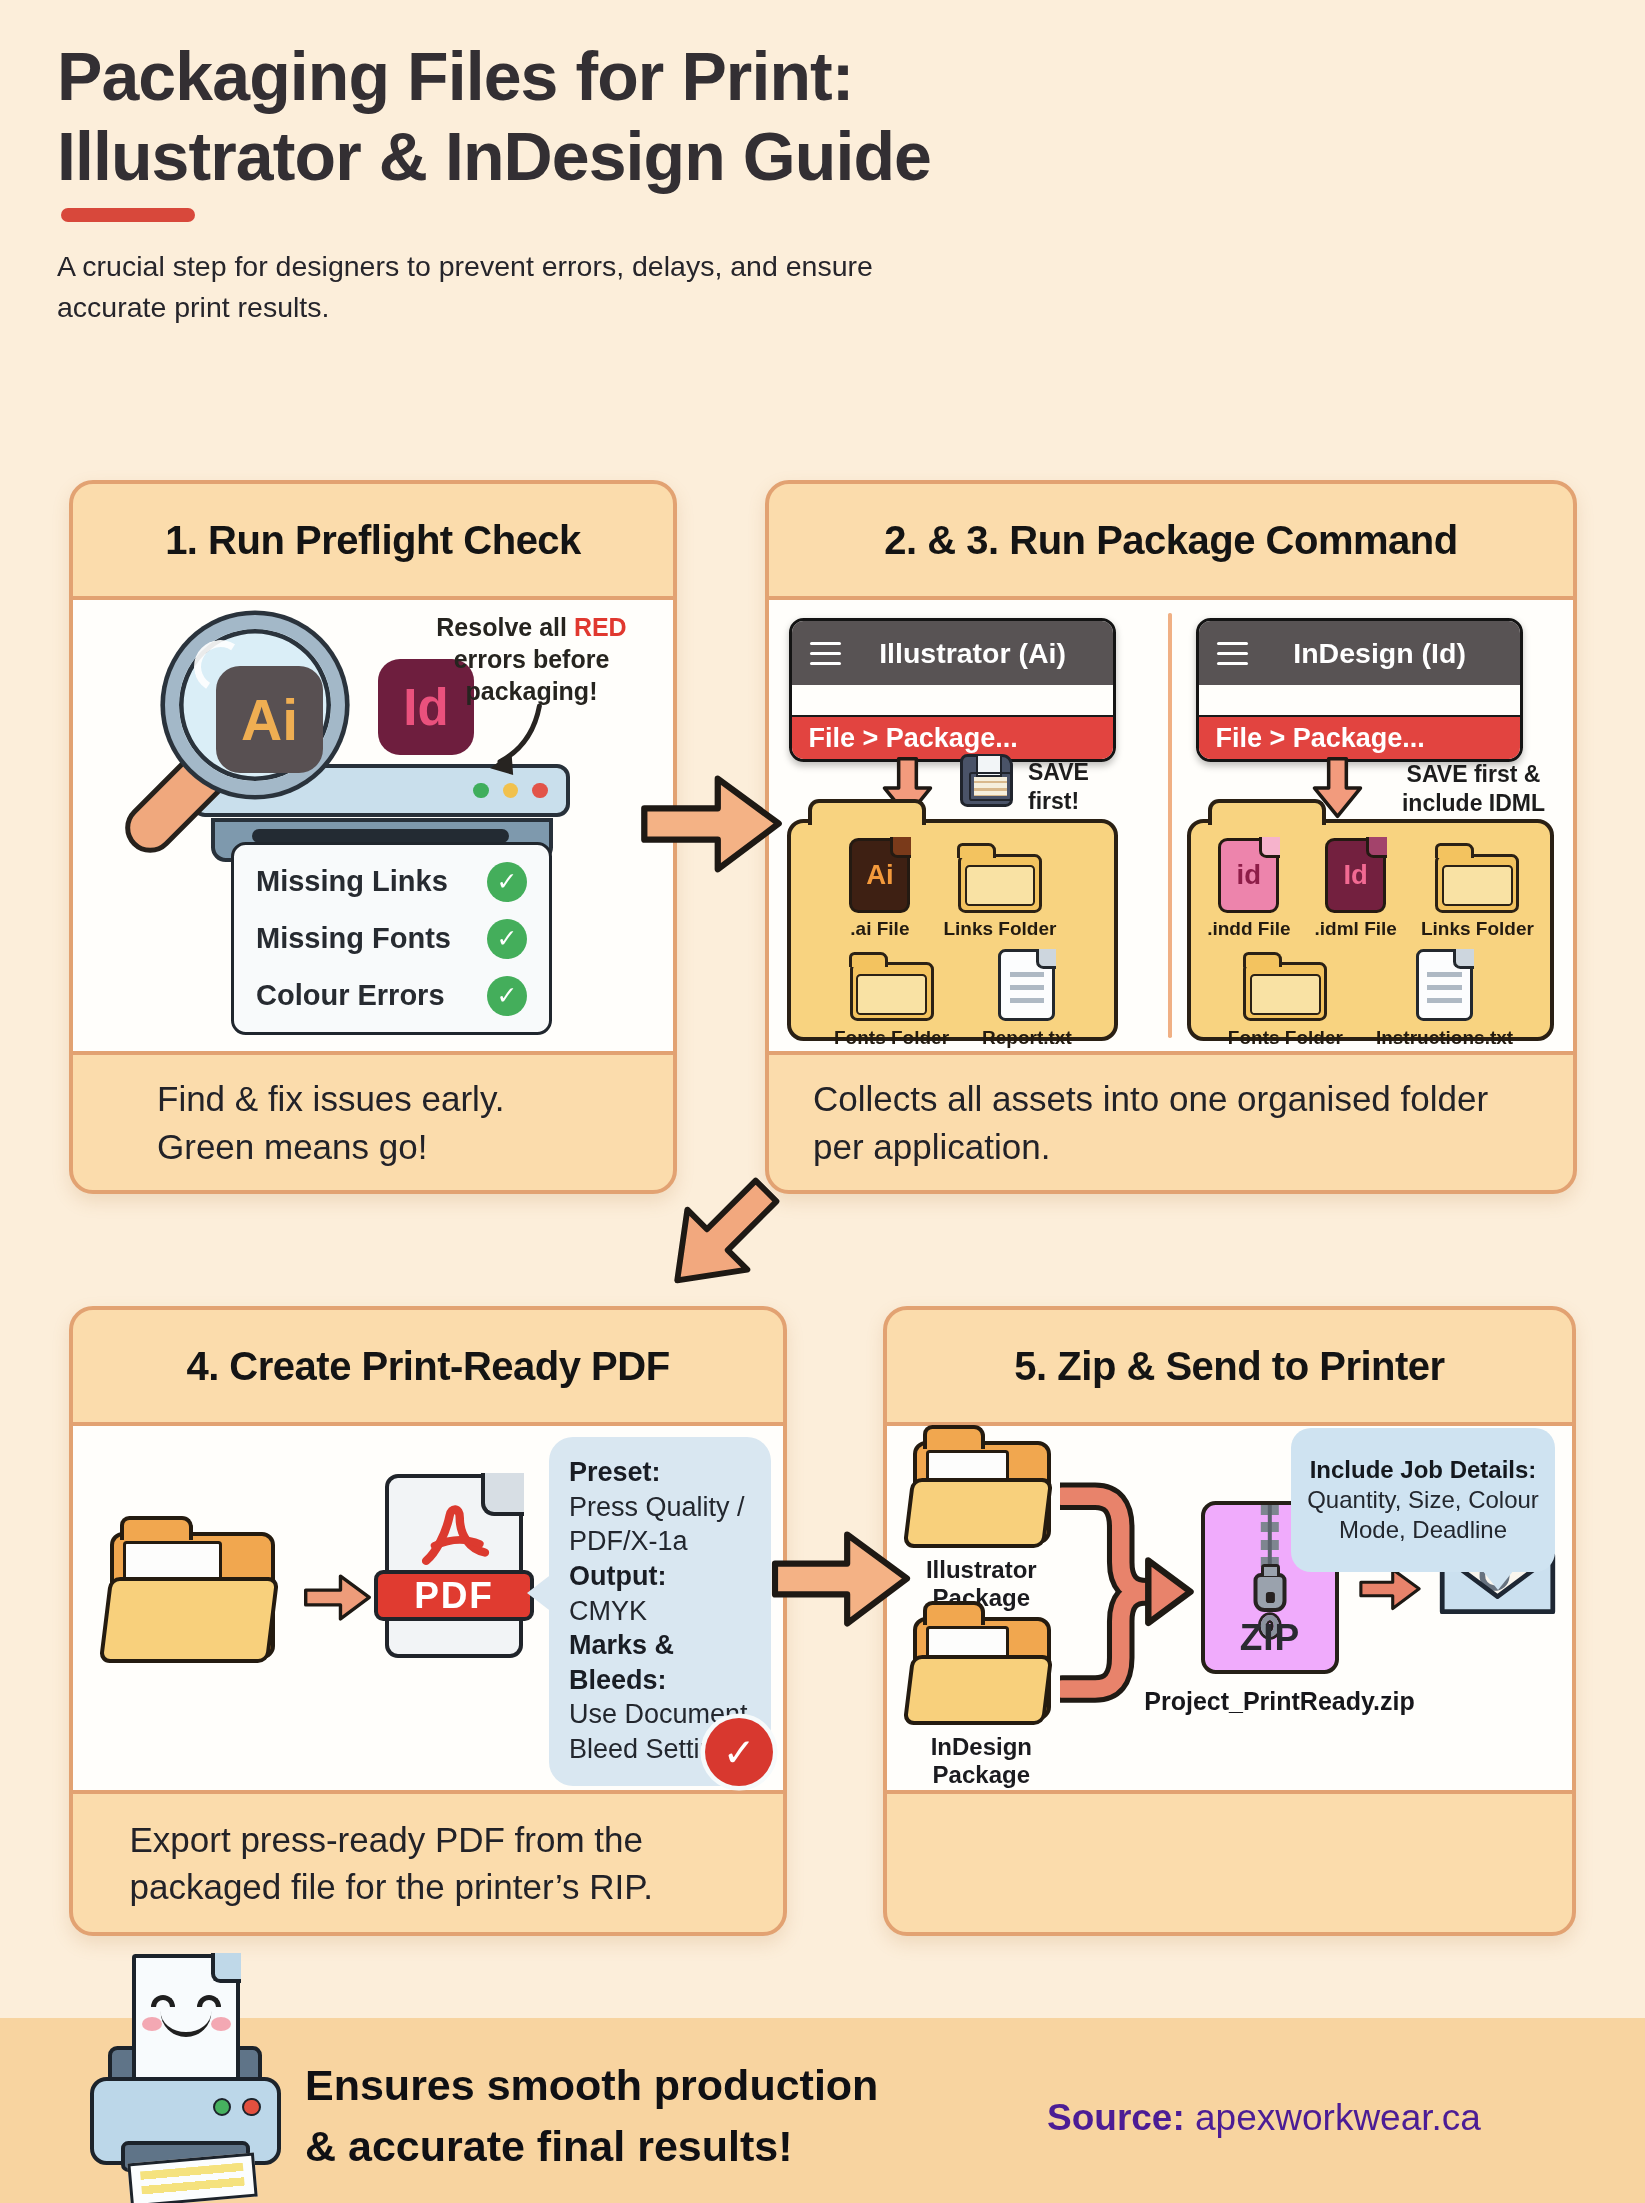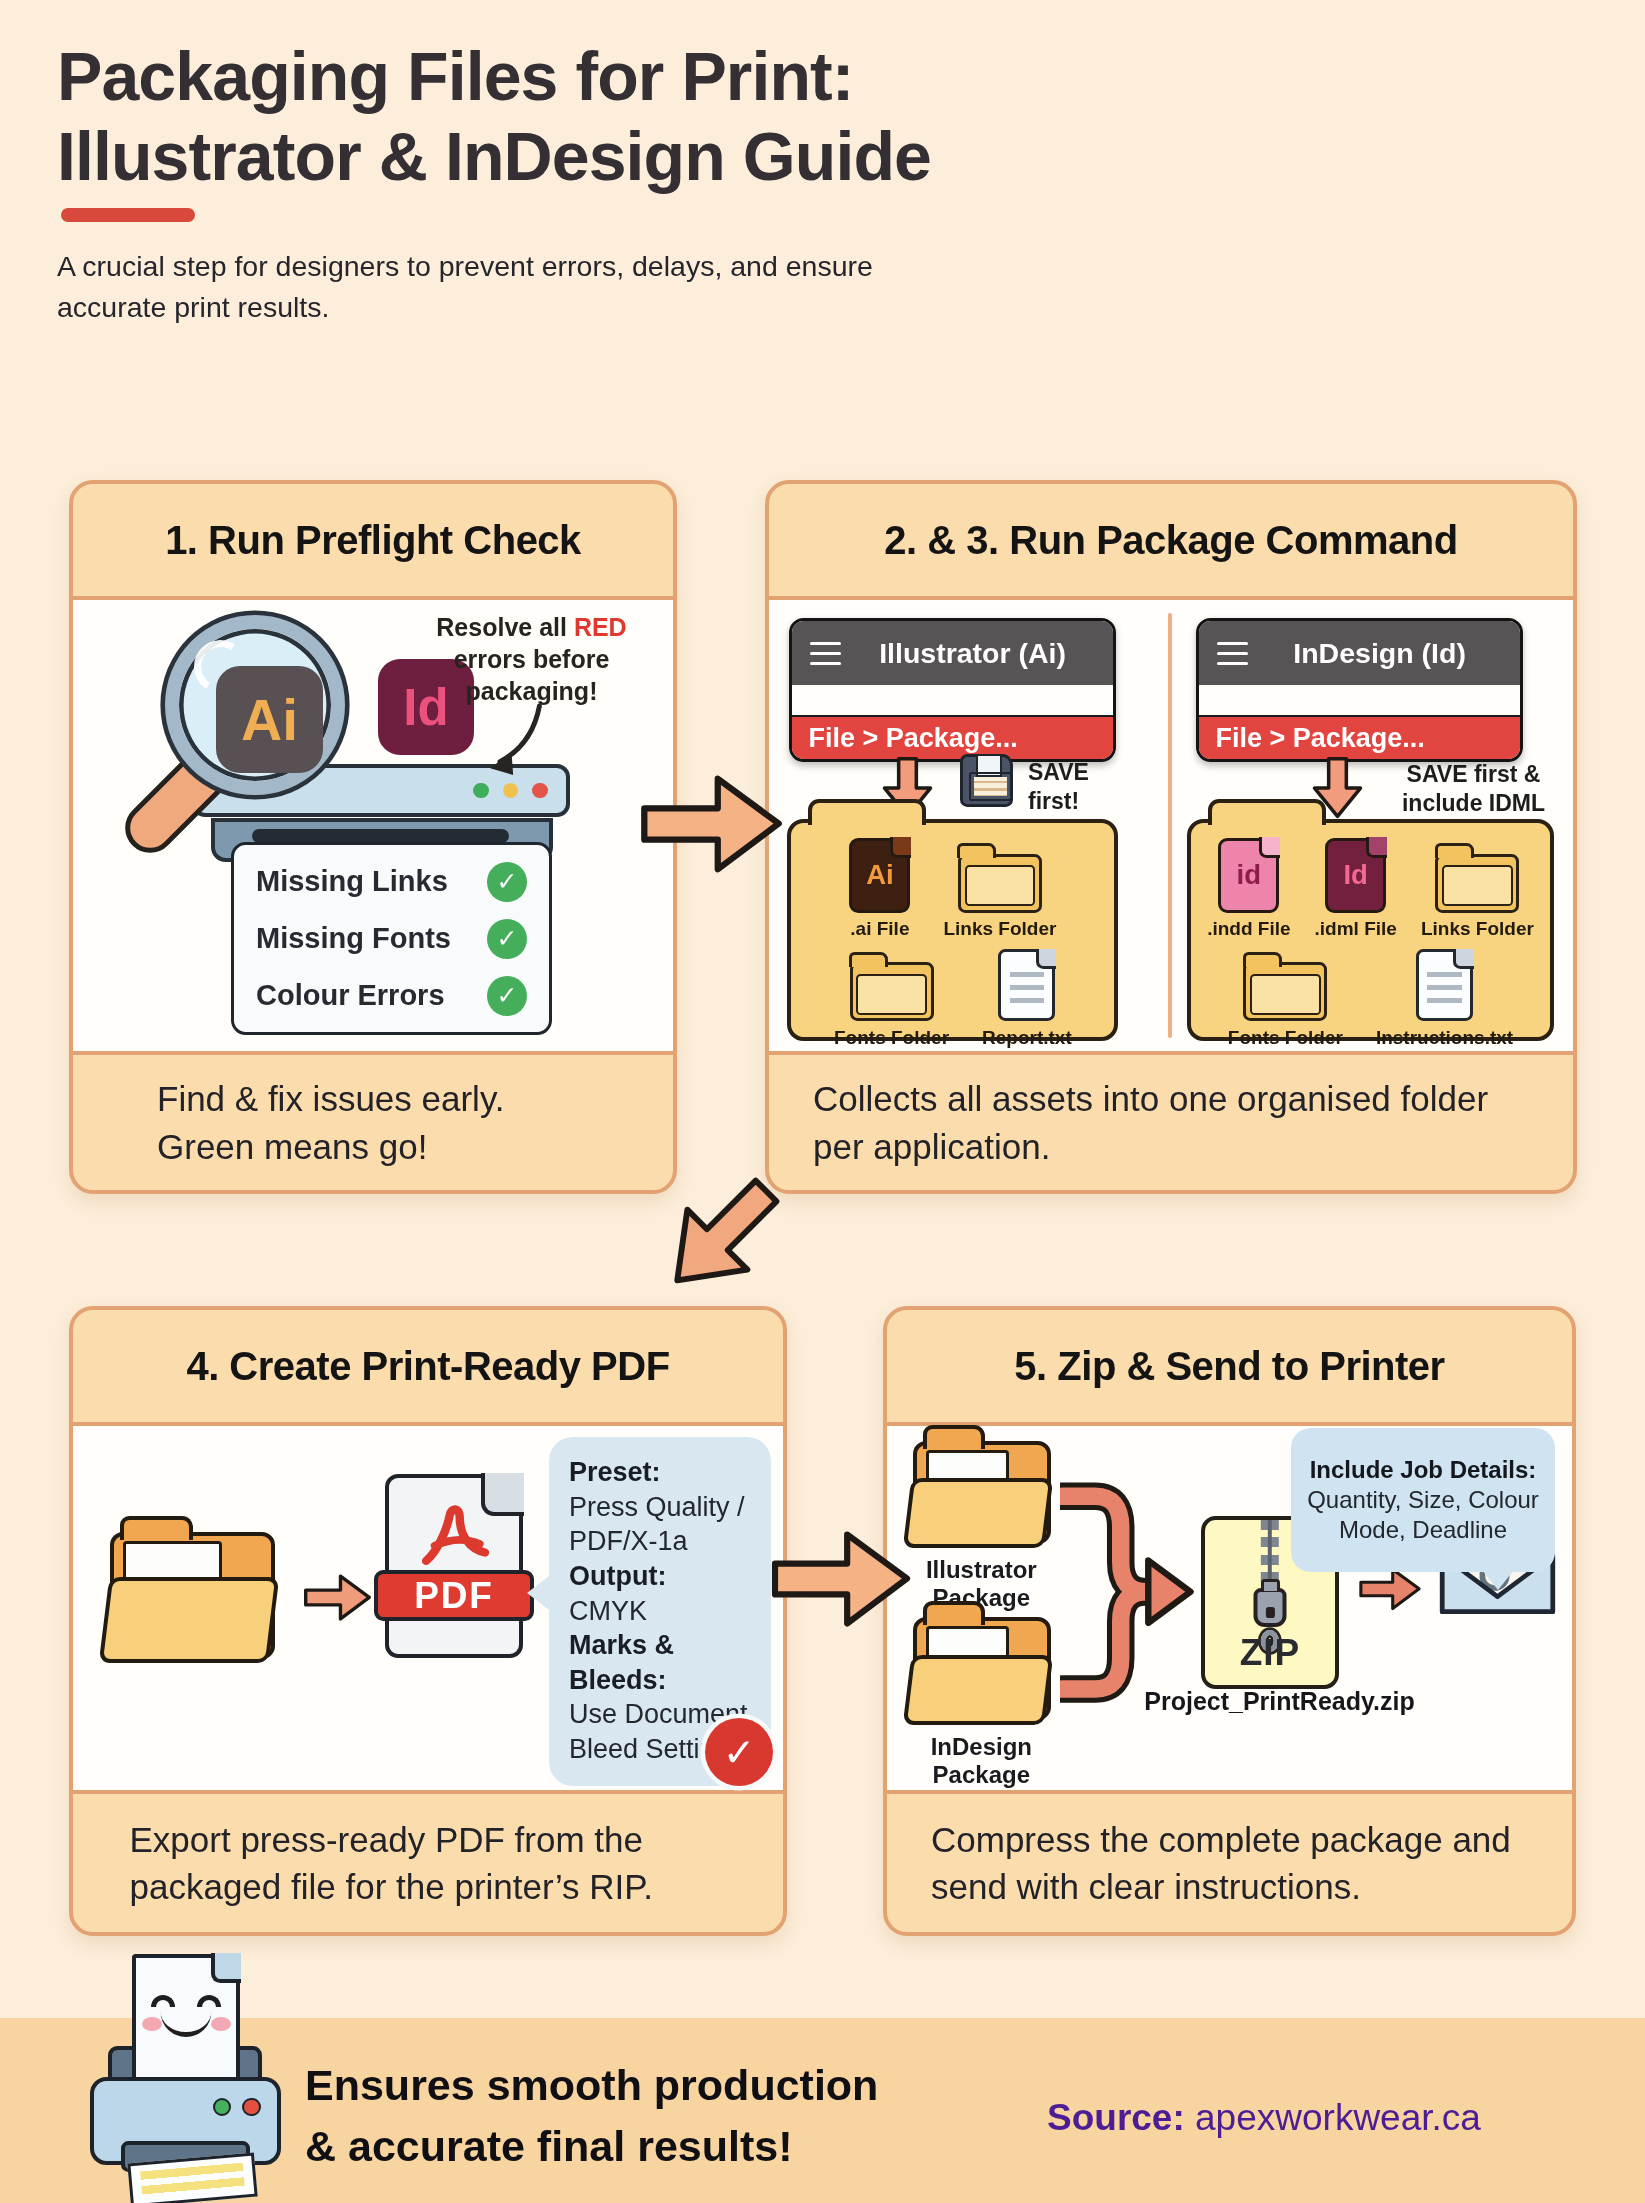--- a/index.html
+++ b/index.html
@@ -167,21 +167,21 @@
   .bubble3::before { content:''; position:absolute; left:-22px; top:136px; border-top:20px solid transparent; border-bottom:20px solid transparent; border-right:26px solid #D9E7F1; }
   .bubble3 .lbl { font-weight:800; color:#191D24; }
   .red-badge { position:absolute; left:632px; top:292px; width:68px; height:68px; border-radius:50%; background:#D8382F; box-shadow:0 0 0 4.6px #F6FAFB;
     display:flex; align-items:center; justify-content:center; color:#fff; font-size:39px; font-weight:800; z-index:3; }
   
   .bf4 { width:138px; height:103px; }
   #bf-illu { left:26px; top:14.7px; } #bf-indd { left:26px; top:191px; }
   .pkg-label { position:absolute; width:174px; text-align:center; font-size:24px; font-weight:700; line-height:1.15; color:#1B1B1F; }
   #lbl-illu { left:7.3px; top:130px; } #lbl-indd { left:7.3px; top:307px; }
   .merge { position:absolute; left:173px; top:16.5px; width:138px; height:303px; }
-  .zipic { position:absolute; left:314px; top:90px; width:138px; height:173px; background:#fef9c3; border:4.6px solid #252017; border-radius:14.7px; }
+  .zipic { position:absolute; left:314px; top:75px; width:138px; height:173px; background:#f0abfc; border:4.6px solid #252017; border-radius:14.7px; }
   .zip-fold { position:absolute; top:-4.6px; right:-4.6px; width:46px; height:46px; background:#EDA44F; border-left:4.6px solid #252017; border-bottom:4.6px solid #252017; border-radius:0 0 0 13px; }
   .zip-teeth { position:absolute; left:50%; top:0; transform:translateX(-50%); width:18.4px; height:66px;
     background:repeating-linear-gradient(180deg,#7E8690 0 10px,transparent 10px 17.4px); }
   .zip-teeth::before { content:''; position:absolute; left:7.3px; top:0; bottom:0; width:3.7px; background:#5C636D; }
   .zip-slider { position:absolute; left:50%; top:68px; transform:translateX(-50%); width:33px; height:39px; background:#9AA2AD; border:4.6px solid #272221; border-radius:7.3px 7.3px 11px 11px; }
   .zip-slider::before { content:''; position:absolute; left:50%; top:-13px; transform:translateX(-50%); width:13px; height:9.2px; background:#9AA2AD; border:3.7px solid #272221; border-bottom:none; border-radius:3.7px 3.7px 0 0; }
   .zip-slider::after { content:''; position:absolute; left:50%; bottom:4.6px; transform:translateX(-50%); width:9.2px; height:11px; background:#272221; border-radius:2.8px; }
   .zip-ring { position:absolute; left:50%; top:110px; transform:translateX(-50%); width:18.4px; height:22px; border-radius:50%; border:5.5px solid #8A929D; box-shadow:0 0 0 2.8px #272221, inset 0 0 0 2.8px #272221; }
   .zip-word { position:absolute; left:0; right:0; bottom:11px; text-align:center; font-size:37px; font-weight:800; letter-spacing:0.9px; color:#2A2B31; }
   .zip-filename { position:absolute; left:241px; top:261px; width:303px; text-align:center; font-size:25px; font-weight:700; color:#17171B; }
@@ -423,23 +423,20 @@
         <rect x="30" y="10" width="72" height="80" rx="4" fill="#FAF6EE" stroke="#1E2733" stroke-width="5"></rect>
         <path d="M58 60 V36 a9 9 0 0 1 18 0 v26 a13 13 0 0 1 -26 0 V40" fill="none" stroke="#67727F" stroke-width="6" stroke-linecap="round"></path>
       </g>
       <polygon points="6,40 65,84 124,40 124,100 6,100" fill="#CBE0EF" stroke="#1E2733" stroke-width="5" stroke-linejoin="round"></polygon>
     </svg>
     <div class="bubble4">
       <span class="lbl">Include Job Details:</span><br>
       <span>Quantity, Size, Colour Mode, Deadline</span>
     </div>
   </div>
-  <div class="ft">
-    <div>Compress the complete package and send with clear instructions.</div>
-  </div>
 </section>
 
 <div class="block-arrow" id="arrow-1to2">
   <svg viewBox="0 0 170 125">
       <path d="M10 45 H92 V12 L160 62 L92 113 V80 H10 Z" fill="currentColor" stroke="#1E1914" stroke-width="7" stroke-linejoin="round"></path>
     </svg>
 </div>
 <div class="block-arrow" id="arrow-2to3">
   <svg viewBox="0 0 170 125">
       <path d="M10 45 H92 V12 L160 62 L92 113 V80 H10 Z" fill="currentColor" stroke="#1E1914" stroke-width="7" stroke-linejoin="round"></path>

